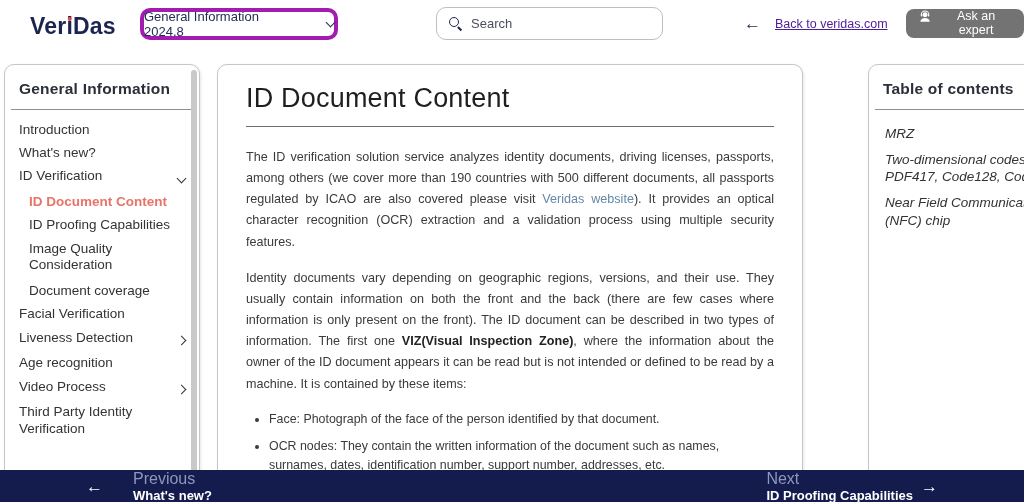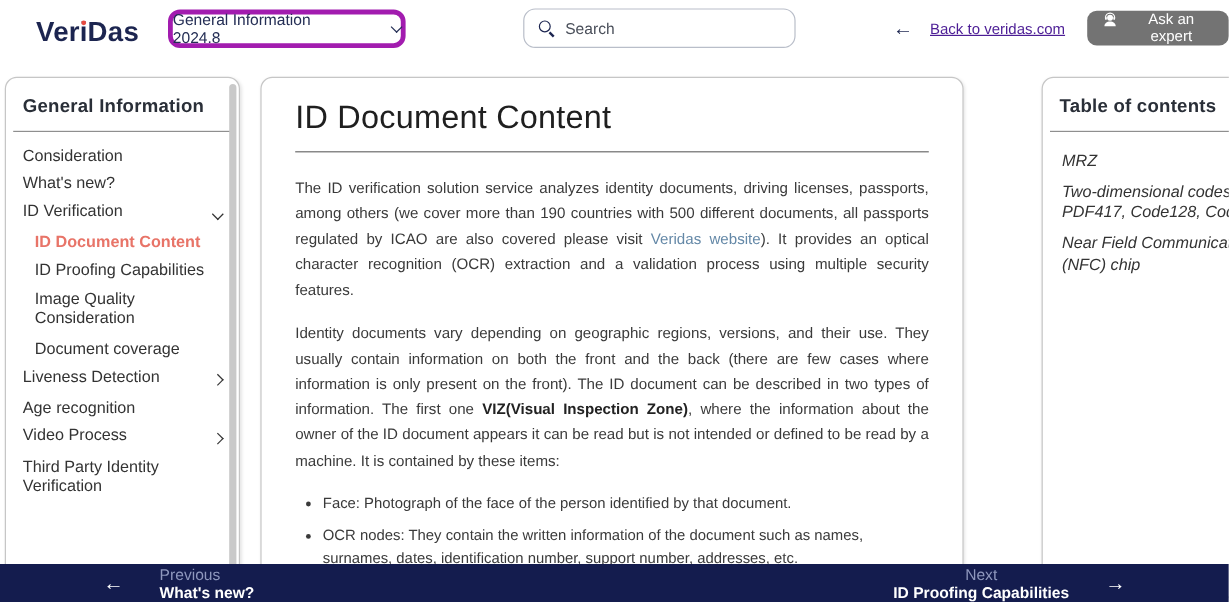--- a/index.html
+++ b/index.html
@@ -78,23 +78,23 @@
 
   
   .toc-list { padding:10px 8px 6px 14px; }
   .toc-item { font-size:13.5px; color:#333; line-height:1.28; padding:4.5px 2px; cursor:pointer;font-style:italic; }
 
   
   .footer { position:absolute; left:0; bottom:0; width:1024px; height:32px; background:#141c4e;
     z-index:10; display:flex; align-items:center; justify-content:space-between; padding:0 86px; }
   .pager { display:flex; align-items:center; gap:30px; cursor:pointer; color:#fff; }
   .pager .arrow { font-size:17px; line-height:1; }
-  .pager .cap { font-size:13px; color:#8e97bd; }
+  .pager .cap { font-size:16px; color:#8e97bd; }
   .pager .pg { font-size:13px; font-weight:600; color:#fff; }
-  .pager.next { text-align:center; gap:30px; }
+  .pager.next { text-align:left; gap:8px; }
 </style>
 </head>
 <body>
 
 <div class="page">
 
   <div class="header">
     <div class="logo"><span>Ver</span><span class="logo-i">i</span><span>Das</span></div>
 
     <div class="version-dd">
@@ -124,21 +124,21 @@
     </button>
   </div>
 
   <div class="panel panel-left">
     <div class="panel-head">
       <div class="panel-title">General Information</div>
     </div>
     <div class="nav-list">
 
         <div class="nav-item">
-          <span class="label">Consideration</span>
+          <span class="label">Introduction</span>
           <span class="chev-slot"></span>
         </div>
 
         <div class="nav-item">
           <span class="label">What's new?</span>
           <span class="chev-slot"></span>
         </div>
 
         <div class="nav-item has-chevron-down">
           <span class="label">ID Verification</span>
@@ -160,20 +160,24 @@
         <div class="nav-item sub">
           <span class="label">Image Quality Consideration</span>
           <span class="chev-slot"></span>
         </div>
 
         <div class="nav-item sub">
           <span class="label">Document coverage</span>
           <span class="chev-slot"></span>
         </div>
 
+        <div class="nav-item">
+          <span class="label">Facial Verification</span>
+          <span class="chev-slot"></span>
+        </div>
 
         <div class="nav-item has-chevron-right">
           <span class="label">Liveness Detection</span>
           <span class="chev-slot"><span class="chev"></span></span>
         </div>
 
         <div class="nav-item">
           <span class="label">Age recognition</span>
           <span class="chev-slot"></span>
         </div>

